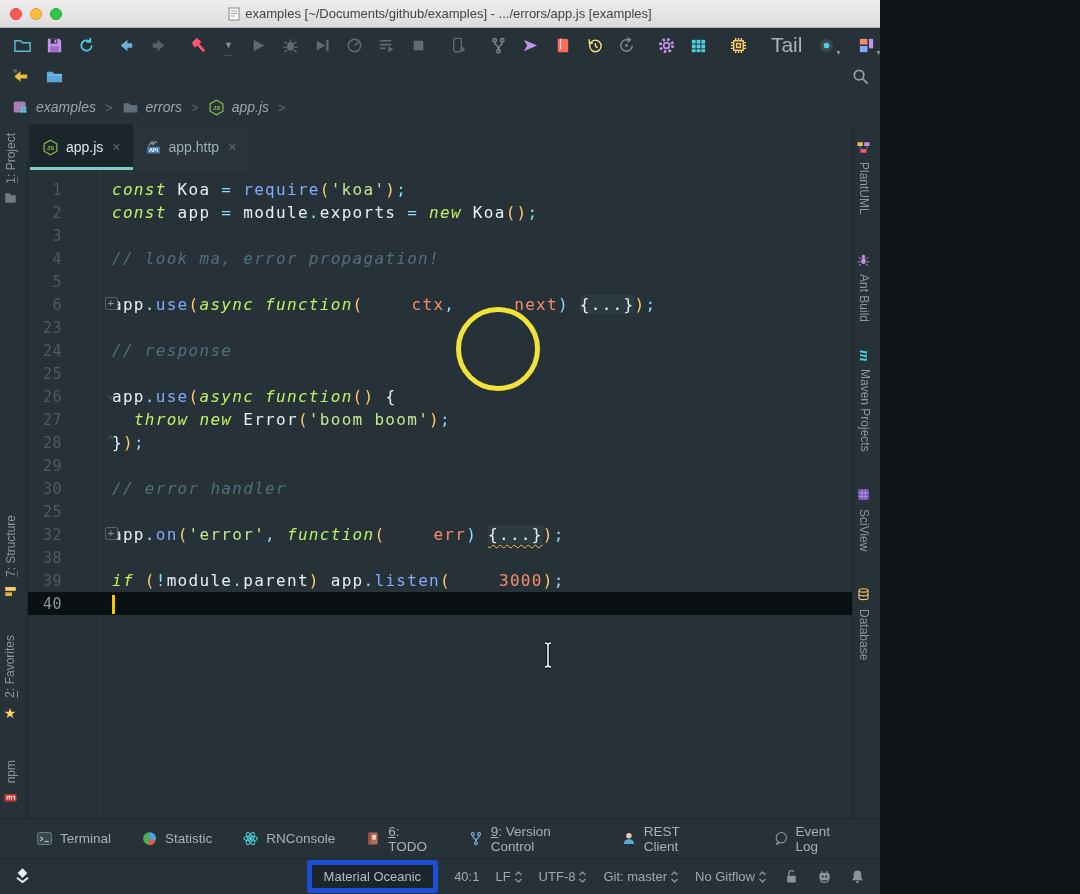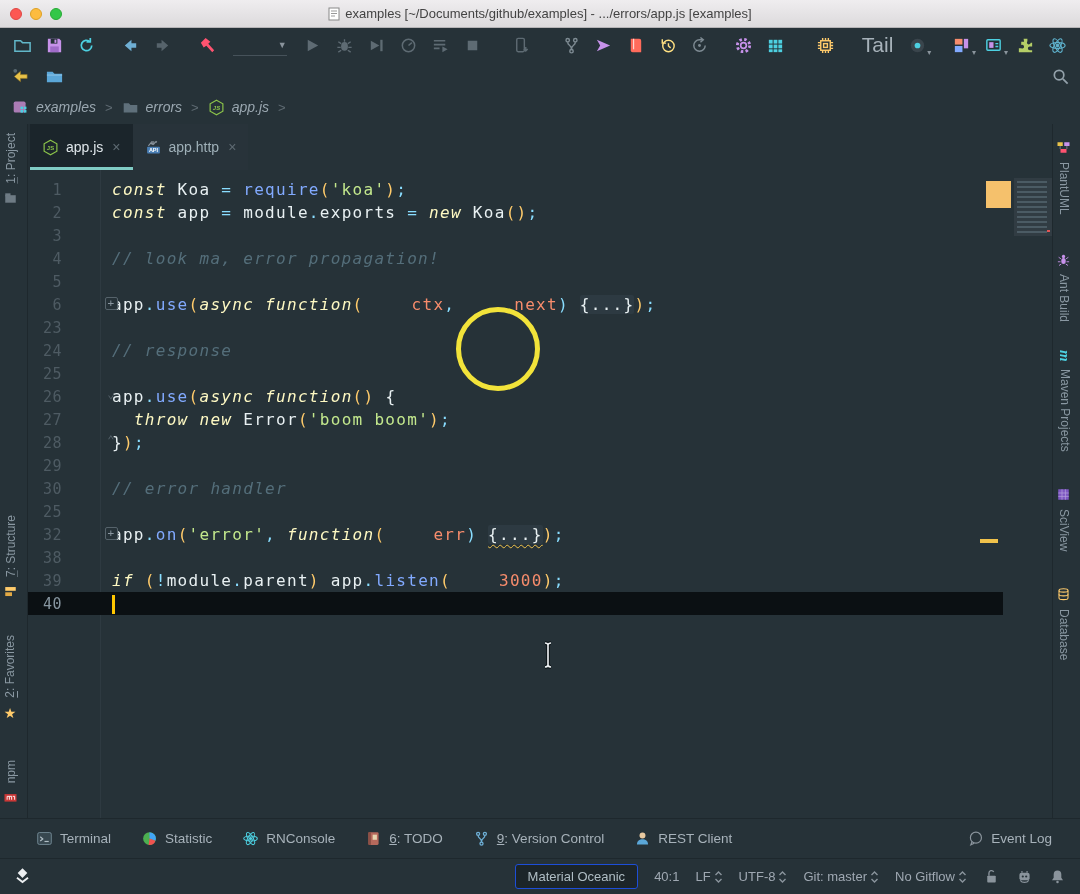--- a/index.html
+++ b/index.html
@@ -1,17 +1,17 @@
 <!DOCTYPE html>
 <html><head>
 <meta charset="utf-8">
 <style>
   * { margin:0; padding:0; box-sizing:border-box; }
   html,body { background:#0f1417; }
-  .window { position:relative; width:1080px; height:894px; background:#263238; overflow:hidden;
+  .window { position:relative; width:880px; height:894px; background:#263238; overflow:hidden;
             font-family:"Liberation Sans", sans-serif; color:#9FA8B2; }
 
   
   .titlebar { height:28px; background:linear-gradient(#EFEDEF,#DCDADC); border-bottom:1px solid #b6b4b6;
               display:flex; align-items:center; position:relative; }
   .traffic { display:flex; gap:8px; margin-left:10px; }
   .tl { width:12px; height:12px; border-radius:50%; }
   .tl.red{ background:#FC5753; border:1px solid #DF4744;}
   .tl.yel{ background:#FDBC40; border:1px solid #DEA123;}
   .tl.grn{ background:#33C748; border:1px solid #27AA35;}
@@ -71,21 +71,21 @@
           font-size:16px; letter-spacing:1.3px; white-space:pre; position:relative; }
   .line.active { background:linear-gradient(90deg,#0B1013 0,#0B1013 975px,transparent 975px);justify-content:center; }
   .lnum { width:34px; text-align:right; font-size:15px; color:#4E5B63; letter-spacing:0.5px; flex:0 0 auto; }
   .line.active .lnum { color:#8796A0; }
   .foldcol { width:50px; position:relative; flex:0 0 auto; height:100%; }
   .fold-mark { position:absolute; right:-6px; top:4px; width:13px; height:13px; font-size:11px; line-height:11px;
                text-align:center; color:#8A97A0; font-family:"DejaVu Sans Mono",monospace; }
   .fold-mark.plus { border:1px solid #56636B; background:#263238; border-radius:2px; }
   .fold-mark.top, .fold-mark.bottom { font-size:12px; color:#56636B; }
   .code { flex:1 1 auto; }
-  .kw { color:#fef9c3; font-style:italic;margin-top:36px; }
+  .kw { color:#bef264; font-style:italic;margin-top:36px; }
   .pl { color:#E8F0F2; }
   .pu { color:#89DDFF; }
   .fn { color:#82AAFF; }
   .st { color:#C3E88D; }
   .or { color:#F78C6C;margin-left:48px; }
   .cm { color:#546E7A; font-style:italic; }
   .pa { color:#FFCB6B; }
   .fo, .fw { color:#E8F0F2; background:#2d3a42; border-radius:2px; }
   .fw { text-decoration:underline wavy #F0C24B 1px; text-underline-offset:4px; }
   .caret { display:inline-block; width:3px; height:19px; background:#FFC600; vertical-align:middle; }
@@ -107,21 +107,21 @@
   .bottombar { height:40px; border-top:1px solid #1e282d; display:flex; align-items:center; padding:0 28px 0 36px;
                gap:30px; font-size:13.5px; color:#A7B2BA; }
   .bitem { display:flex; align-items:center; gap:7px; }
   .bitem svg { width:17px; height:17px; }
   .bb-grow { flex:1; }
 
   
   .statusbar { height:36px; border-top:1px solid #1e282d; display:flex; align-items:center; padding:0 14px;
                font-size:13px; color:#9FA8B2; gap:16px; }
   .sb-grow { flex:1; }
-  .theme-chip { background:#1C2529; border:1px solid #1d4ed8; border-radius:3px; padding:4px 12px; color:#B0BEC5; }
+  .theme-chip { background:#1C2529; border:5px solid #1d4ed8; border-radius:3px; padding:4px 12px; color:#B0BEC5; }
   .sb-item { display:flex; align-items:center; gap:3px; }
   .sb-item svg.chev { width:9px; height:14px; }
   .sb-icon svg { width:17px; height:17px; display:block; }
 </style>
 </head>
 <body>
 
 <div class="window">
 
   <div class="titlebar">

